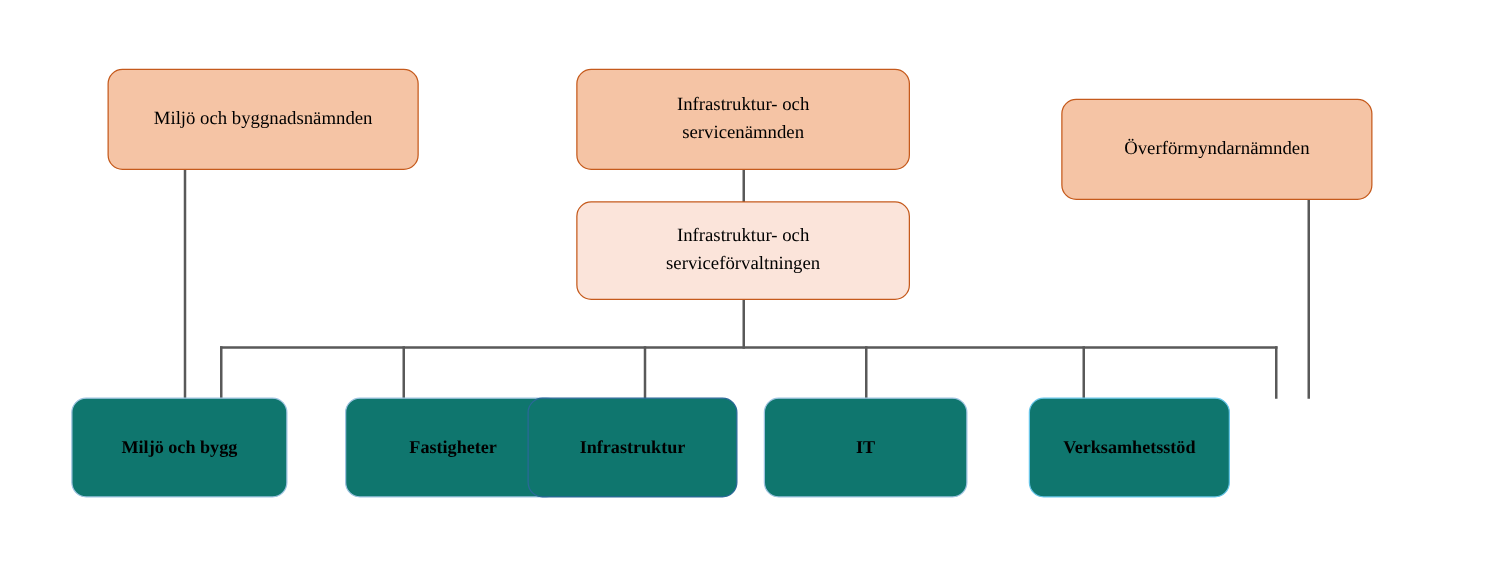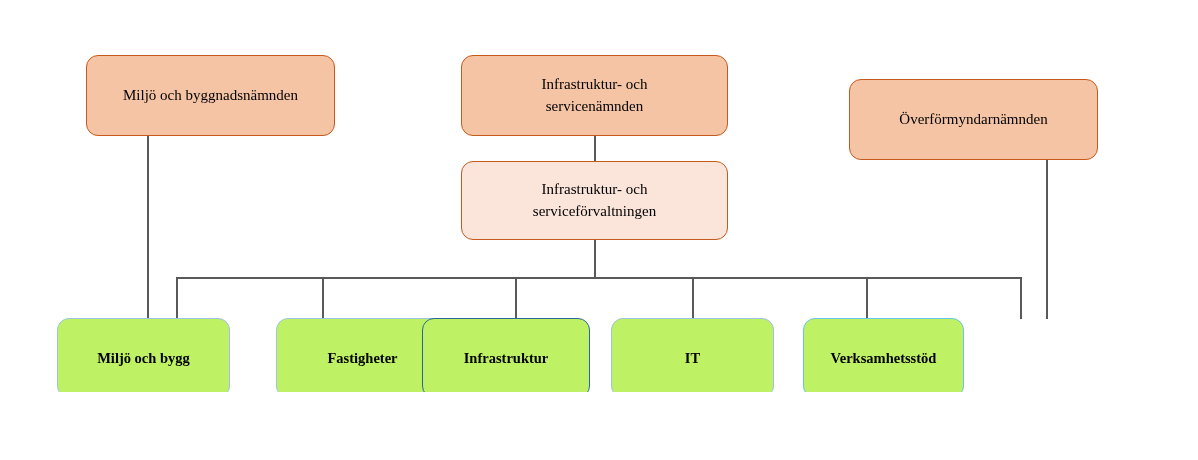--- a/index.html
+++ b/index.html
@@ -7,21 +7,21 @@
     margin: 0;
     padding: 0;
     background: #ffffff;
   }
   body {
     font-family: "Liberation Serif", "DejaVu Serif", serif;
   }
   #org-chart {
     position: relative;
     width: 1198px;
-    height: 392px;
+    height: 460px;
     background: #ffffff;
     overflow: hidden;
   }
 
   
   .node {
     position: absolute;
     box-sizing: border-box;
     display: flex;
     align-items: center;
@@ -45,21 +45,21 @@
     font-size: 15px;
   }
   
   .node.orange-light {
     background: #fbe4da;
     border: 1.6px solid #c55a1c;
     font-size: 15px;
   }
   
   .node.blue {
-    background: #bef264;
+    background: #0f766e;
     border: 1.4px solid #9dc3e0;
     font-size: 14.5px;
     font-weight: bold;
   }
   .node.blue.border-dark {
     border: 1.8px solid #2a6898;
   }
   .node.blue.border-cyan {
     border: 1.6px solid #67c5e8;
   }
@@ -122,18 +122,18 @@
   </div>
 
   <div class="node blue border-dark" style="left:422px; top:318px; width:168px; height:80px;">
     <span class="node-label">Infrastruktur</span>
   </div>
 
   <div class="node blue" style="left:611px; top:318px; width:163px; height:80px;">
     <span class="node-label">IT</span>
   </div>
 
-  <div class="node blue border-cyan" style="left:803px; top:318px; width:161px; height:80px;">
+  <div class="node blue border-cyan" style="left:823px; top:318px; width:161px; height:80px;">
     <span class="node-label">Verksamhetsstöd</span>
   </div>
 
 
 </div>
 
 </body></html>

